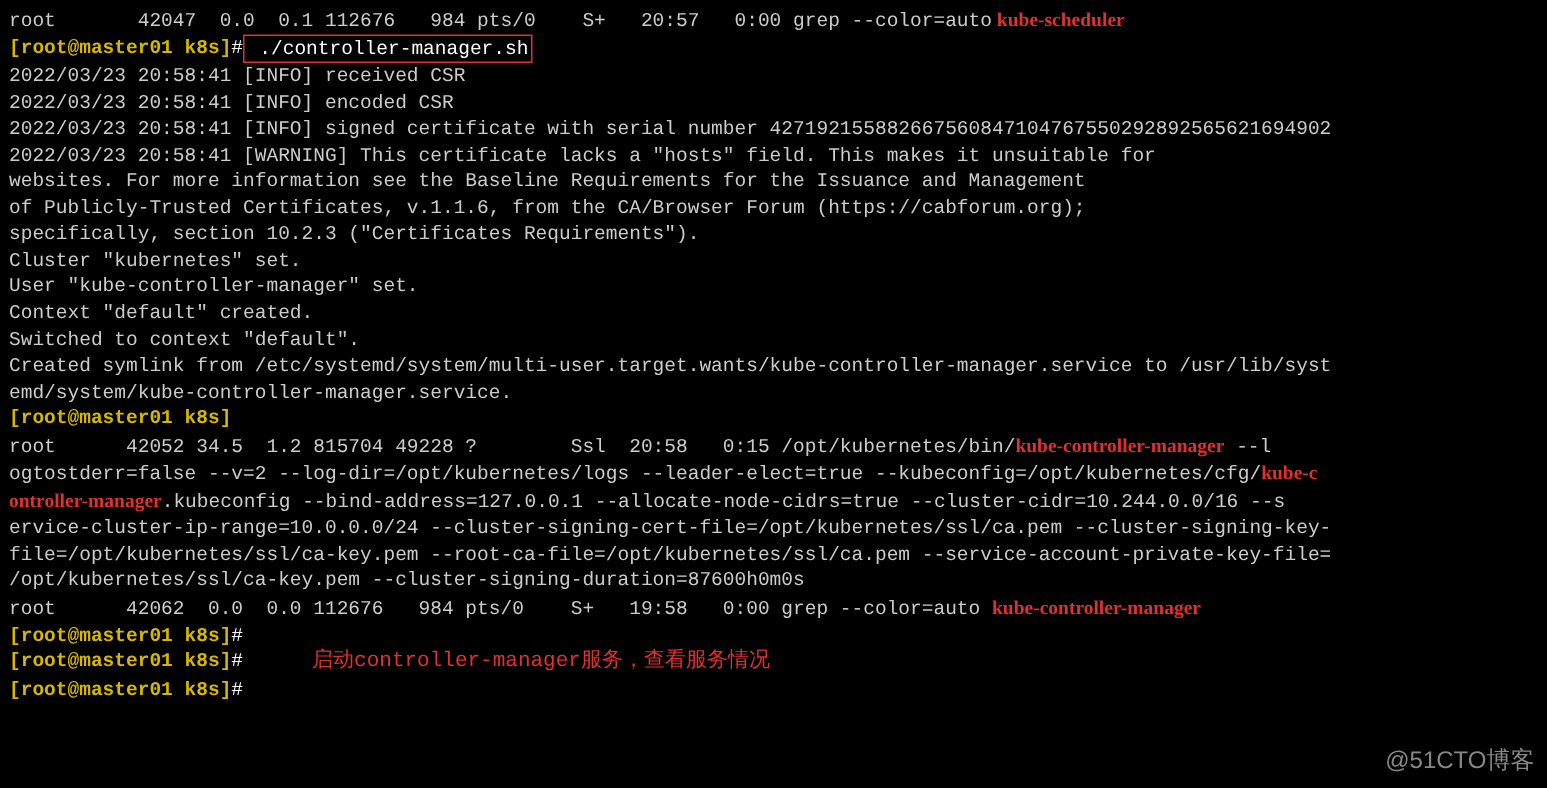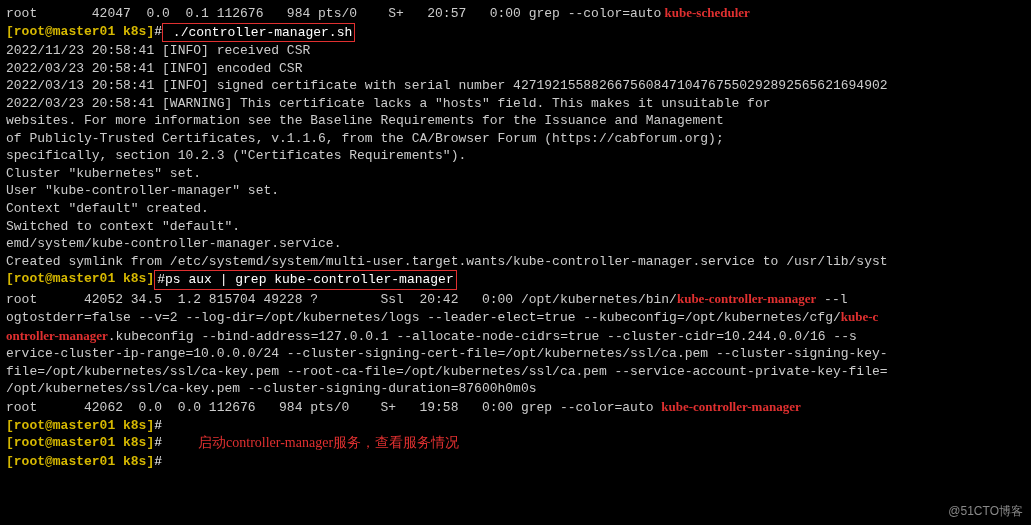--- a/index.html
+++ b/index.html
@@ -20,64 +20,64 @@
     .white { color: #ffffff; }
     .gray { color: #cccccc; }
     .red { color: #e03030; font-weight: bold; font-family: Liberation Serif, serif; }
     .redbox {
       border: 1.5px solid #e03030;
       display: inline;
       padding: 0 2px;
     }
     .annotation {
       color: #e03030;
-      font-family: Liberation Serif, serif;
+      font-family: Liberation Mono, monospace;
       font-size: 14px;
-      margin-left: 36px;
+      margin-left: 46px;
     }
     .watermark {
       position: absolute;
       right: 8px;
       bottom: 6px;
       color: #888;
       font-family: "Microsoft YaHei", sans-serif;
-      font-size: 12px;
+      font-size: 16px;
     }
     .prompt-line { display: flex; }
   </style>
 </head>
 <body>
 
 <div>
 
 <div class="line"><span class="gray">root       42047  0.0  0.1 112676   984 pts/0    S+   20:57   0:00 grep --color=auto</span><span class="red"> kube-scheduler</span></div>
 
 <div class="line prompt-line">
   <span class="yellow">[root@master01 k8s]</span><span class="white">#</span><span class="redbox"><span class="white"> ./controller-manager.sh</span></span>
 </div>
 
-<div class="line gray">2022/11/23 20:58:41 [INFO] received CSR</div>
+<div class="line gray">2022/03/23 20:58:41 [INFO] received CSR</div>
 <div class="line gray">2022/03/23 20:58:41 [INFO] encoded CSR</div>
-<div class="line gray">2022/03/13 20:58:41 [INFO] signed certificate with serial number 427192155882667560847104767550292892565621694902</div>
+<div class="line gray">2022/03/23 20:58:41 [INFO] signed certificate with serial number 427192155882667560847104767550292892565621694902</div>
 <div class="line gray">2022/03/23 20:58:41 [WARNING] This certificate lacks a "hosts" field. This makes it unsuitable for</div>
 <div class="line gray">websites. For more information see the Baseline Requirements for the Issuance and Management</div>
 <div class="line gray">of Publicly-Trusted Certificates, v.1.1.6, from the CA/Browser Forum (https://cabforum.org);</div>
 <div class="line gray">specifically, section 10.2.3 ("Certificates Requirements").</div>
 <div class="line gray">Cluster "kubernetes" set.</div>
 <div class="line gray">User "kube-controller-manager" set.</div>
 <div class="line gray">Context "default" created.</div>
 <div class="line gray">Switched to context "default".</div>
+<div class="line gray">Created symlink from /etc/systemd/system/multi-user.target.wants/kube-controller-manager.service to /usr/lib/syst</div>
 <div class="line gray">emd/system/kube-controller-manager.service.</div>
-<div class="line gray">Created symlink from /etc/systemd/system/multi-user.target.wants/kube-controller-manager.service to /usr/lib/syst</div>
 
 <div class="line prompt-line">
-  <span class="yellow">[root@master01 k8s]</span><span class="redbox"><span class="white">#</span><span class="white">ps aux | grep kube-controller-manager</span></span>
+  <span class="yellow">[root@master01 k8s]</span>
 </div>
 
-<div class="line"><span class="gray">root      42052 34.5  1.2 815704 49228 ?        Ssl  20:42   0:00 /opt/kubernetes/bin/</span><span class="red">kube-controller-manager</span><span class="gray"> --l
+<div class="line"><span class="gray">root      42052 34.5  1.2 815704 49228 ?        Ssl  20:58   0:15 /opt/kubernetes/bin/</span><span class="red">kube-controller-manager</span><span class="gray"> --l
 ogtostderr=false --v=2 --log-dir=/opt/kubernetes/logs --leader-elect=true --kubeconfig=/opt/kubernetes/cfg/</span><span class="red">kube-c
 ontroller-manager</span><span class="gray">.kubeconfig --bind-address=127.0.0.1 --allocate-node-cidrs=true --cluster-cidr=10.244.0.0/16 --s
 ervice-cluster-ip-range=10.0.0.0/24 --cluster-signing-cert-file=/opt/kubernetes/ssl/ca.pem --cluster-signing-key-
 file=/opt/kubernetes/ssl/ca-key.pem --root-ca-file=/opt/kubernetes/ssl/ca.pem --service-account-private-key-file=
 /opt/kubernetes/ssl/ca-key.pem --cluster-signing-duration=87600h0m0s</span></div>
 
 <div class="line"><span class="gray">root      42062  0.0  0.0 112676   984 pts/0    S+   19:58   0:00 grep --color=auto </span><span class="red">kube-controller-manager</span></div>
 
 <div class="line prompt-line"><span class="yellow">[root@master01 k8s]</span><span class="white">#</span></div>
 <div class="line prompt-line"><span class="yellow">[root@master01 k8s]</span><span class="white">#</span><span class="annotation">启动controller-manager服务，查看服务情况</span></div>

